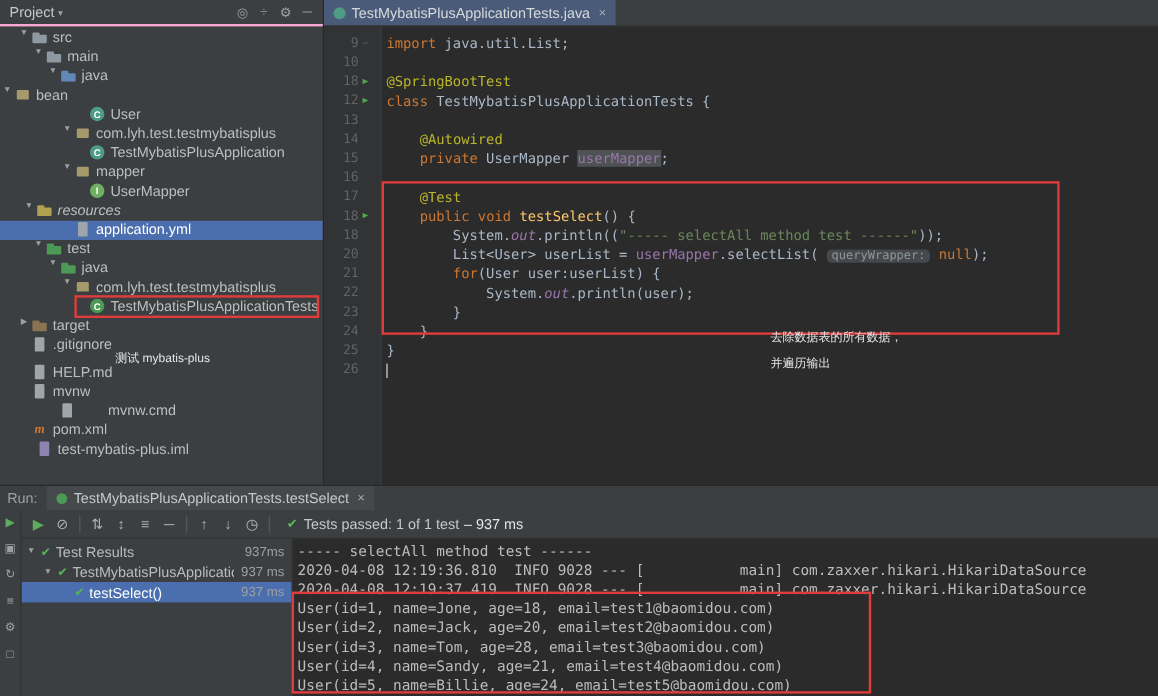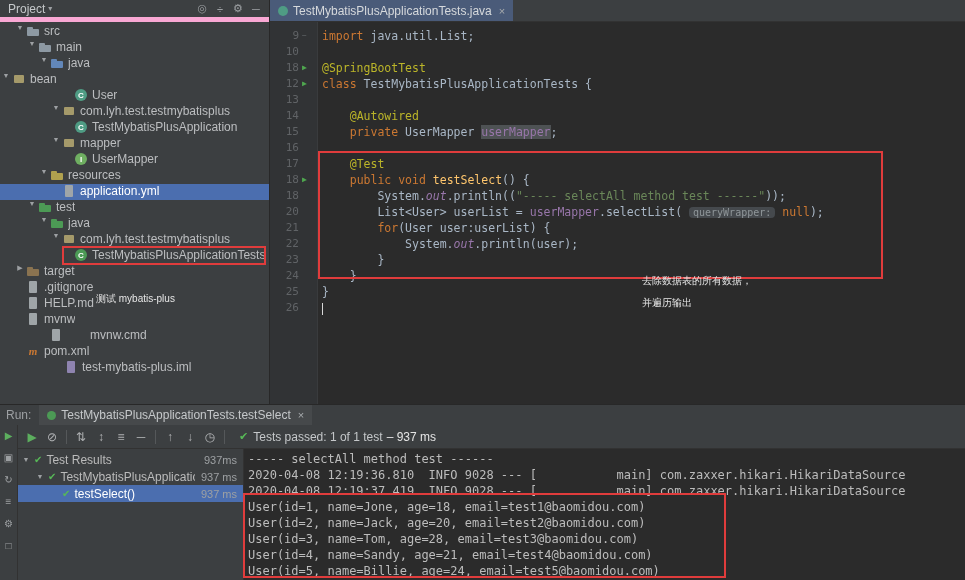--- a/index.html
+++ b/index.html
@@ -2,21 +2,21 @@
 <html><head>
 <meta charset="utf-8">
 <style>
   *{margin:0;padding:0;box-sizing:border-box}
   html,body{width:965px;height:580px;overflow:hidden}
   body{background:#2b2b2b;font-family:"Liberation Sans",sans-serif;color:#bbbbbb;position:relative}
   #app{position:absolute;inset:0;width:965px;height:580px}
 
   
   .project-panel{position:absolute;left:0;top:0;width:270px;height:404px;background:#3c3f41;border-right:1px solid #282828}
-  .panel-header{height:22px;display:flex;align-items:center;padding:0 4px 0 8px;font-size:12px;color:#c5c8ca;border-bottom:5px solid #f9a8d4}
+  .panel-header{height:22px;display:flex;align-items:center;padding:0 4px 0 8px;font-size:12px;color:#c5c8ca;border-bottom:2px solid #f9a8d4}
   .ph-title{margin-right:3px}
   .ph-chev{font-size:8px;color:#9da0a3}
   .ph-spacer{flex:1}
   .ph-icons{display:flex;align-items:center}
   .hdr-icon{width:18px;text-align:center;color:#9da0a3;font-size:11px;cursor:default}
   .tree{position:absolute;left:0;right:0;top:22px;bottom:0;padding-top:2px;font-size:12px;overflow:hidden}
   .tree-row{height:16px;display:flex;white-space:nowrap;color:#bcbec0}
   .tree-row.selected{background:#4b6eaf;color:#ffffff}
   .arrow{width:12px;flex:none;font-size:7px;color:#9da0a3;text-align:center}
   .ticon{position:relative;width:14px;height:14px;flex:none;margin-right:4px;display:flex;align-items:center;justify-content:center;font:bold 8px "Liberation Sans",sans-serif;color:#fff}
@@ -147,21 +147,21 @@
         <div class="tree-row" style="padding-left: 50px;">
           <span class="arrow">▼</span>
           <span class="ticon package"></span>
           <span class="tlabel">mapper</span>
         </div>
         <div class="tree-row" style="padding-left: 62px;">
           <span class="arrow"></span>
           <span class="ticon interface">I</span>
           <span class="tlabel">UserMapper</span>
         </div>
-        <div class="tree-row" style="padding-left: 38px;">
+        <div class="tree-row" style="padding-left: 18px; font-style: italic;">
           <span class="arrow">▼</span>
           <span class="ticon folder-res"></span>
           <span class="tlabel">resources</span>
         </div>
         <div class="tree-row selected" style="padding-left: 50px;">
           <span class="arrow"></span>
           <span class="ticon file-yml"></span>
           <span class="tlabel">application.yml</span>
         </div>
         <div class="tree-row" style="padding-left: 26px;">
@@ -187,41 +187,41 @@
         <div class="tree-row" style="padding-left: 14px;">
           <span class="arrow">▶</span>
           <span class="ticon folder-excl"></span>
           <span class="tlabel">target</span>
         </div>
         <div class="tree-row" style="padding-left: 14px;">
           <span class="arrow"></span>
           <span class="ticon file-text"></span>
           <span class="tlabel">.gitignore</span>
         </div>
-        <div class="tree-row" style="padding-left: 14px;">
+        <div class="tree-row" style="padding-left: 14px; margin-top: 7px;">
           <span class="arrow"></span>
           <span class="ticon file-text"></span>
           <span class="tlabel">HELP.md</span>
         </div>
         <div class="tree-row" style="padding-left: 14px;">
           <span class="arrow"></span>
           <span class="ticon file-text"></span>
           <span class="tlabel">mvnw</span>
         </div>
         <div class="tree-row" style="padding-left: 14px; gap: 23px;">
           <span class="arrow"></span>
           <span class="ticon file-text"></span>
           <span class="tlabel">mvnw.cmd</span>
         </div>
         <div class="tree-row" style="padding-left: 14px;">
           <span class="arrow"></span>
           <span class="ticon file-maven">m</span>
           <span class="tlabel">pom.xml</span>
         </div>
-        <div class="tree-row" style="padding-left: 18px; margin-left: 34px;">
+        <div class="tree-row" style="padding-left: 18px;">
           <span class="arrow"></span>
           <span class="ticon file-iml"></span>
           <span class="tlabel">test-mybatis-plus.iml</span>
         </div>
       </div>
     <div class="red-box" style="left:62px;top:246px;width:204px;height:19px"></div>
     <div class="red-note" style="left:96px;top:292px">测试 mybatis-plus</div>
   </section>
 
   <section class="editor-area">

